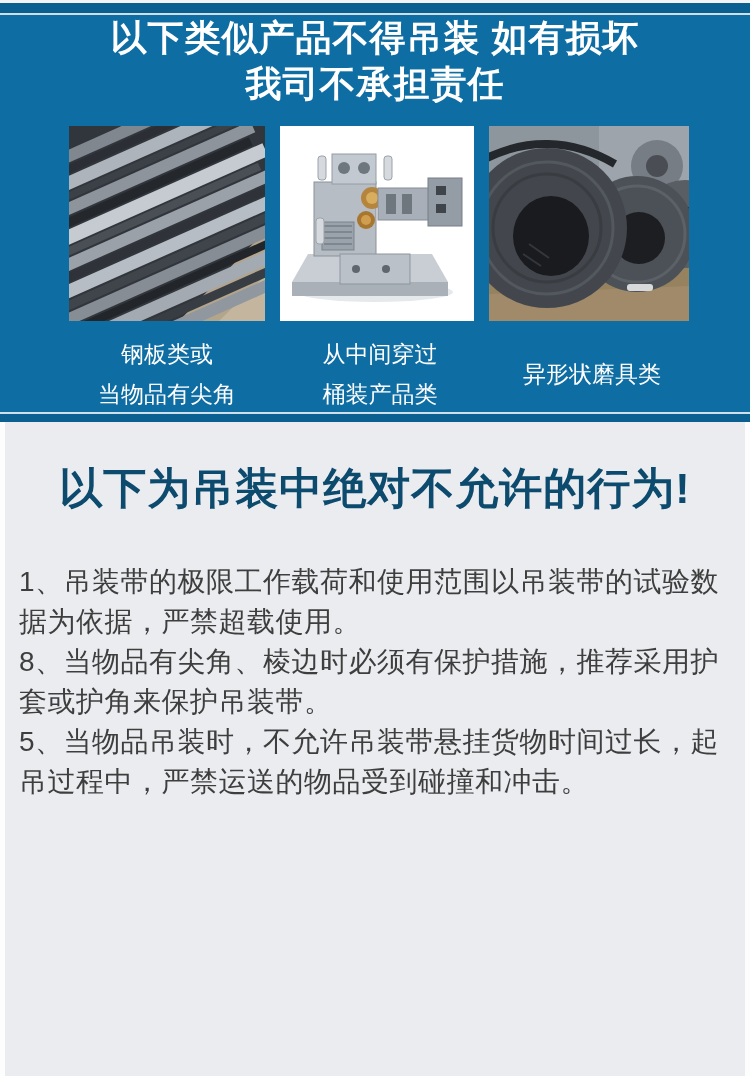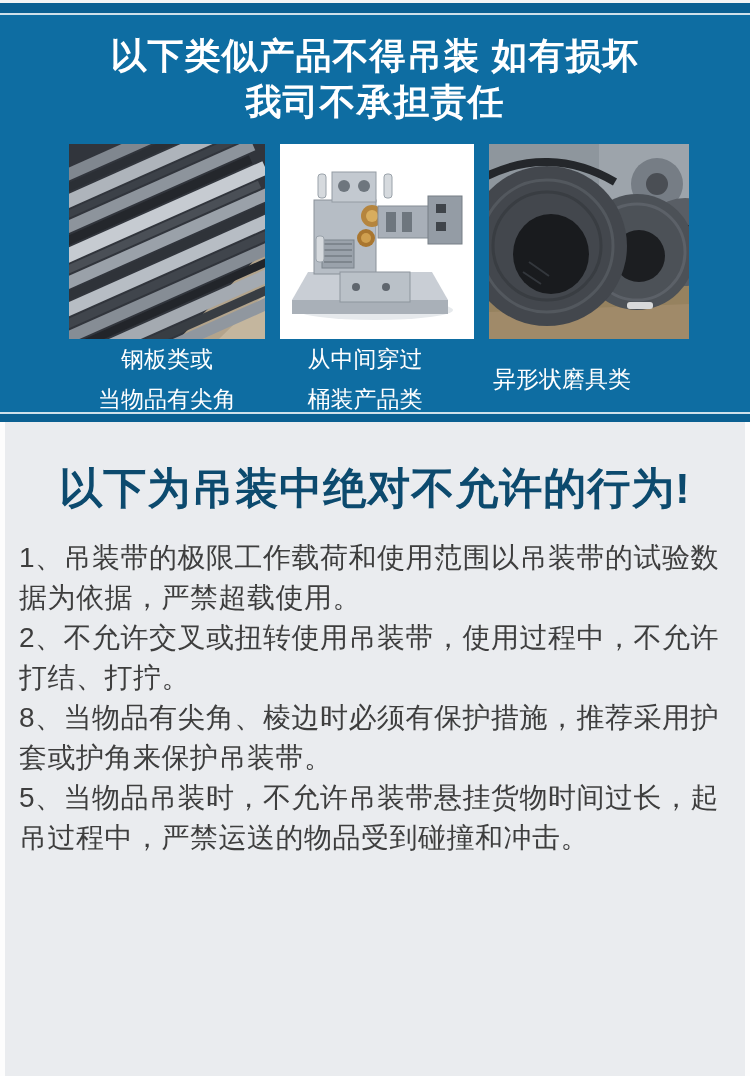--- a/index.html
+++ b/index.html
@@ -6,37 +6,37 @@
   body { width:750px; font-family:"Liberation Sans","DejaVu Sans",sans-serif; }
   .page { width:750px; height:1076px; overflow:hidden; }
 
   
   .banner { background:#0e6da2; }
   .top-strip { height:3px; background:#f4f4f4; }
   .band-top { height:10px; background:#0b6092; border-bottom:2px solid #cfe0ea; }
   .band-bottom { height:8px; background:#0b6092; border-top:2px solid #cfe0ea; }
   .banner-body { height:397px; }
   .banner-title { color:#ffffff; text-align:center; font-weight:bold;
-                  font-size:36px; line-height:46px; padding-top:18px; letter-spacing:1px; }
+                  font-size:36px; line-height:46px; padding-top:0; letter-spacing:1px; }
   .photo-row { display:flex; justify-content:space-between;
                padding:0 61px 0 69px; margin-top:19px; }
   .photo { height:195px; display:block; background:#ffffff; }
   .photo.p1 { width:196px; } .photo.p2 { width:194px; } .photo.p3 { width:200px; }
   .photo svg { display:block; width:100%; height:100%; }
-  .caption-row { display:flex; justify-content:flex-start;
-                 padding:0 61px 0 69px; height:80px; }
+  .caption-row { display:flex; justify-content:space-between;
+                 padding:0 61px 0 69px; margin-top:13px; height:80px; }
   .caption { color:#ffffff; font-size:23px; line-height:40px; text-align:center;
              display:flex; flex-direction:column; justify-content:center; }
   .caption.c1 { width:196px; } .caption.c2 { width:194px; } .caption.c3 { width:200px; }
 
   
   .rules { background:#eaecef; margin:0 5px; height:656px; box-sizing:border-box; }
   .rules-title { color:#0c4a6e; font-weight:bold; font-size:43px; line-height:56px;
                  text-align:center; padding-top:38px; letter-spacing:1px; }
-  .rules-list { margin-top:22px; padding:0 14px; }
+  .rules-list { margin-top:46px; padding:0 14px; }
   .rule-item { font-size:28px; line-height:40px; color:#3e3e3e; letter-spacing:0.5px; }
 </style>
 </head>
 <body>
 
 <div class="page">
 
   <div class="banner">
     <div class="top-strip"></div>
     <div class="band-top"></div>
@@ -149,21 +149,20 @@
 
     <div class="band-bottom"></div>
   </div>
 
   <div class="rules">
     <div class="rules-title">以下为吊装中绝对不允许的行为!</div>
     <div class="rules-list">
 
         <div class="rule-item">1、吊装带的极限工作载荷和使用范围以吊装带的试验数据为依据，严禁超载使用。</div>
 
-        <div class="rule-item">2、不允许交叉或扭转使用吊装带，使用过程中，不允许打结、打拧。</div>
 
 
         <div class="rule-item">8、当物品有尖角、棱边时必须有保护措施，推荐采用护套或护角来保护吊装带。</div>
 
         <div class="rule-item">5、当物品吊装时，不允许吊装带悬挂货物时间过长，起吊过程中，严禁运送的物品受到碰撞和冲击。</div>
 
       </div>
   </div>
 
 </div>

